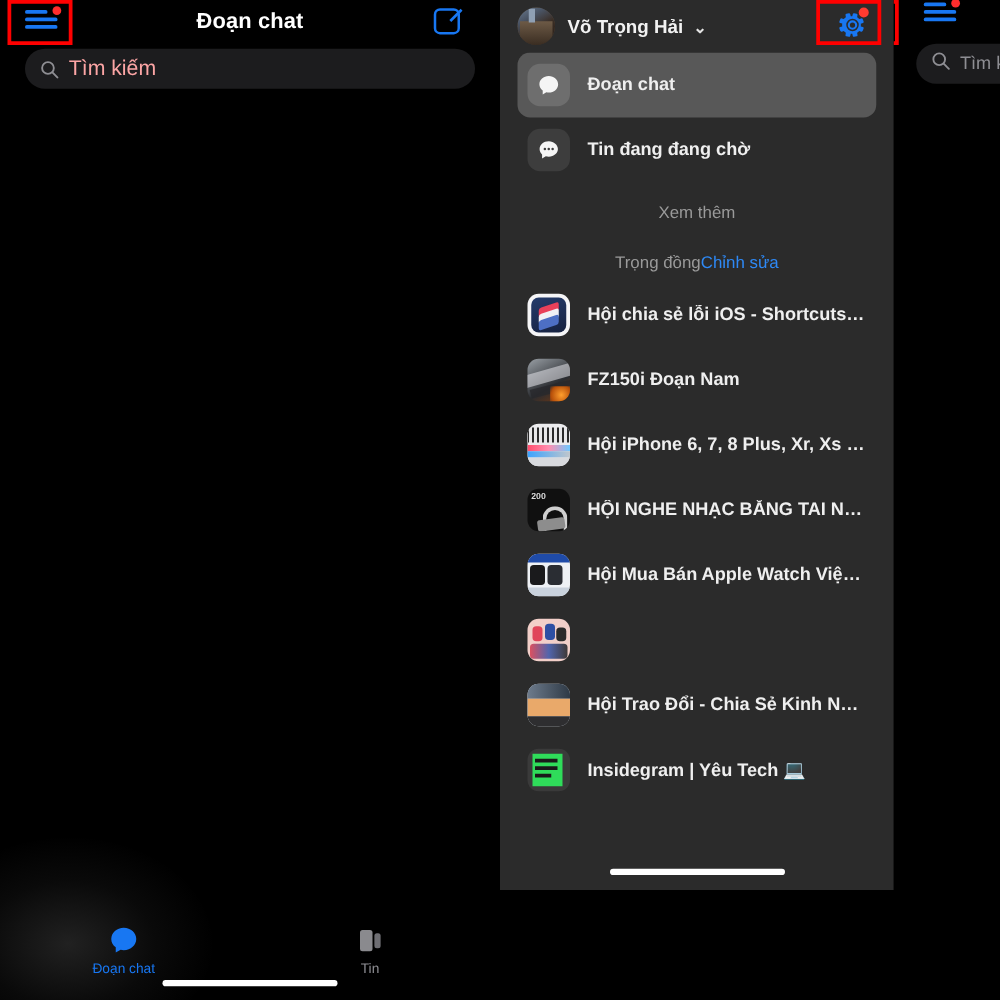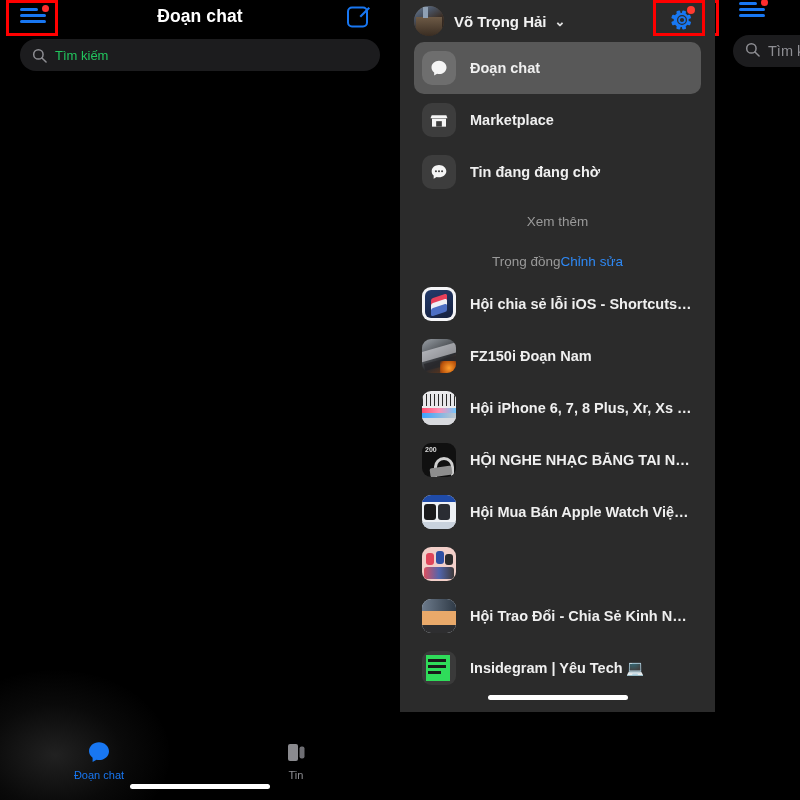--- a/index.html
+++ b/index.html
@@ -86,22 +86,22 @@
     height: 32px;
     background: #1c1c1e;
     border-radius: 16px;
     display: flex;
     align-items: center;
     padding: 0 12px;
     gap: 8px;
   }
   .search-bar .ico { flex: 0 0 auto; display: flex; }
   .search-ph {
-    color: #22c55e;
-    font-size: 13px;
+    color: #fca5a5;
+    font-size: 17px;
   }
   .left-body { flex: 1; background: #000; }
 
   
   .glow {
     position: absolute;
     left: -60px; bottom: -40px;
     width: 230px; height: 170px;
     border-radius: 50%;
     background: radial-gradient(ellipse at center, rgba(60,60,60,0.55) 0%, rgba(30,30,30,0.32) 42%, rgba(0,0,0,0) 72%);
@@ -461,30 +461,20 @@
 
       <div class="menu-row selected">
         <div class="menu-ico">
           <svg width="20" height="20" viewBox="0 0 24 24">
             <path d="M12 3.3C6.9 3.3 3 6.9 3 11.3c0 2.4 1.2 4.6 3.2 6v3.7l3.5-2c.7.2 1.5.3 2.3.3 5.1 0 9-3.6 9-8S17.1 3.3 12 3.3z" fill="#f5f5f5"></path>
           </svg>
         </div>
         <div class="menu-label">Đoạn chat</div>
       </div>
 
-      <div class="menu-row">
-        <div class="menu-ico">
-          <svg width="20" height="20" viewBox="0 0 24 24">
-            <path d="M3.2 6.2h17.6l1.4 3.6H1.8z" fill="#f5f5f5"></path>
-            <path d="M3.6 10.4h16.8v9.6H3.6z" fill="#f5f5f5"></path>
-            <rect x="8.6" y="13.4" width="6.8" height="6.6" fill="#3d3d3d"></rect>
-          </svg>
-        </div>
-        <div class="menu-label">Marketplace</div>
-      </div>
 
       <div class="menu-row">
         <div class="menu-ico">
           <svg width="20" height="20" viewBox="0 0 24 24">
             <path d="M12 3.6C7 3.6 3.2 7 3.2 11.1c0 2 .9 3.9 2.4 5.2v3.9l3.6-2.1c.9.2 1.8.3 2.8.3 5 0 8.8-3.4 8.8-7.3S17 3.6 12 3.6z" fill="#f5f5f5"></path>
             <circle cx="8.3" cy="11" r="1.2" fill="#3d3d3d"></circle>
             <circle cx="12" cy="11" r="1.2" fill="#3d3d3d"></circle>
             <circle cx="15.7" cy="11" r="1.2" fill="#3d3d3d"></circle>
           </svg>
         </div>

